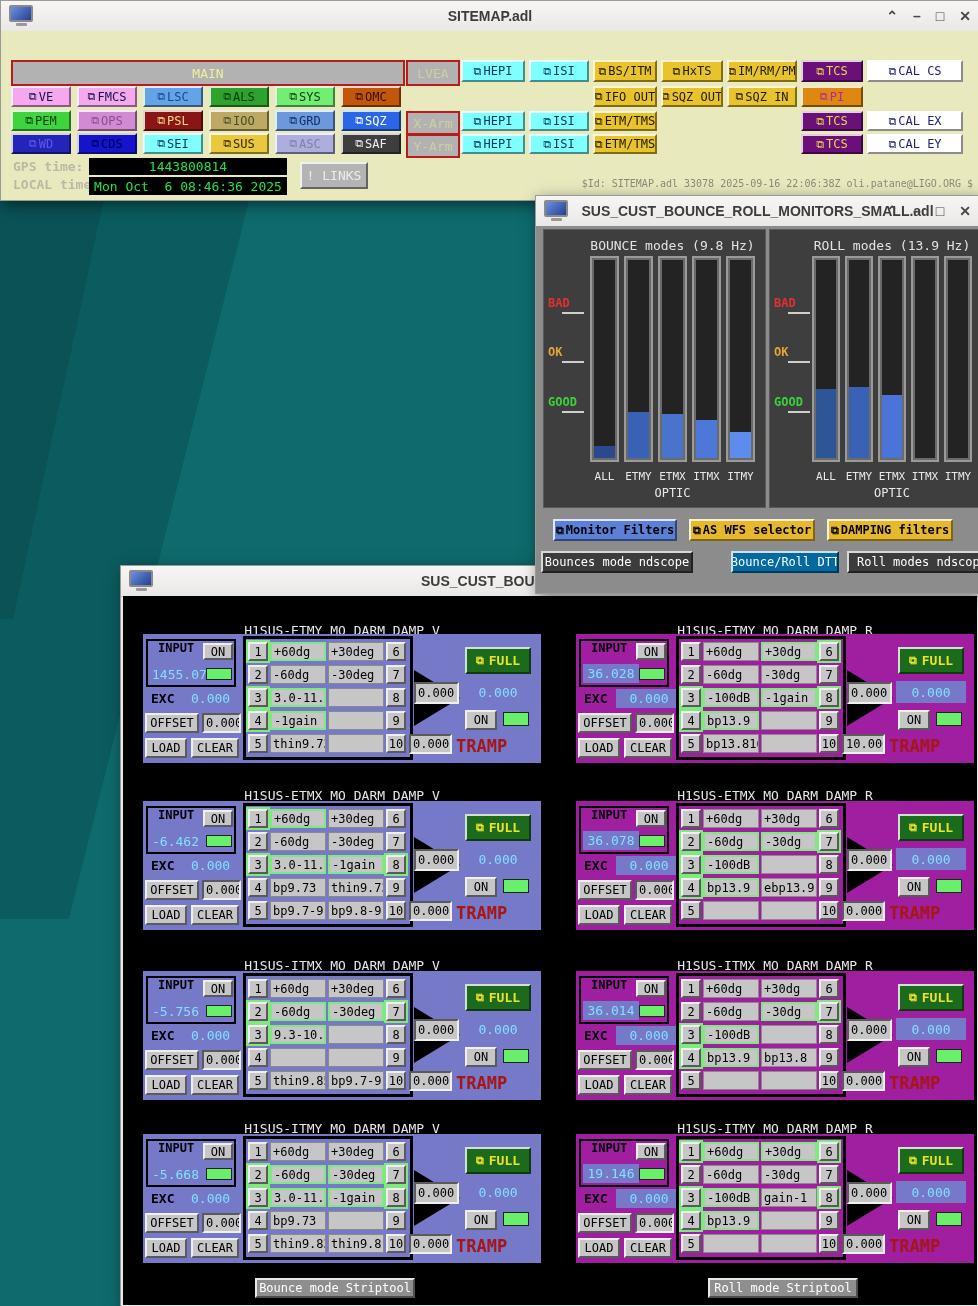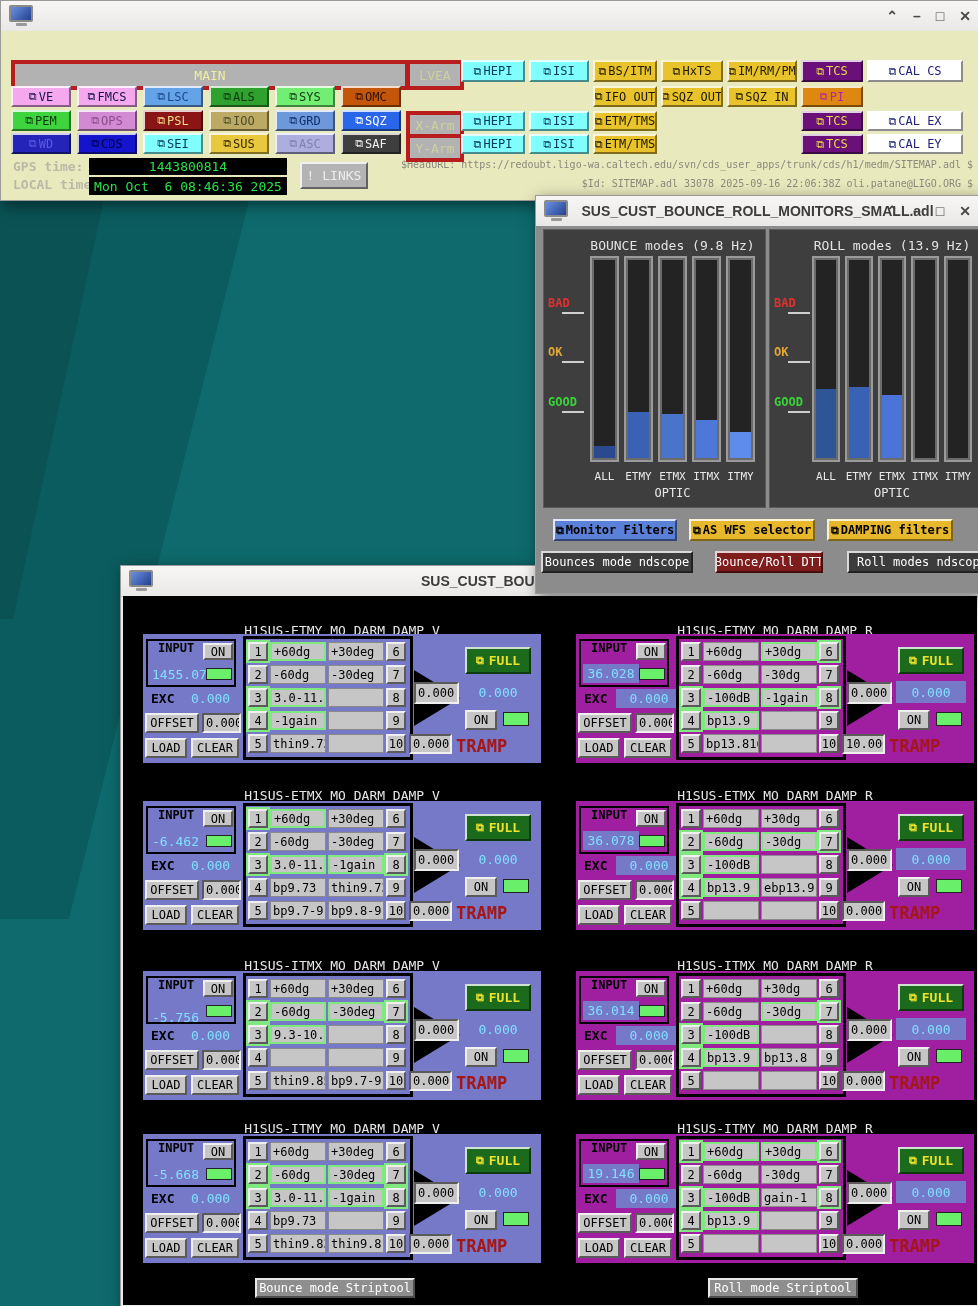--- a/index.html
+++ b/index.html
@@ -21,21 +21,21 @@
   .tb-title{position:absolute;left:0;right:0;text-align:center;font-weight:bold;color:#3c3c3c;font-size:14px;pointer-events:none}
   .tb-title3{position:absolute;left:300px;font-weight:bold;color:#3c3c3c;font-size:14px;white-space:nowrap}
   .tb-controls{margin-left:auto;display:flex;gap:15px;padding-right:8px;color:#474747;font-size:14px;font-weight:bold;z-index:2}
   .win-icon{width:26px;height:22px;margin-left:8px;position:relative;flex:0 0 auto}
   .win-icon .scr{position:absolute;left:0;top:0;width:20px;height:13px;background:linear-gradient(135deg,#6b90e0 0%,#24418f 100%);border:2px solid #8a8a8a;border-radius:2px}
   .win-icon .stand{position:absolute;left:7px;top:18px;width:11px;height:3px;background:#999;border-radius:1px}
 
   
   .site-body{position:absolute;left:0;right:0;top:30px;bottom:0;background:#e9e9be}
   .banner{left:5px;top:2px;width:966px;height:21px;background:#1414b4;color:#fff;display:flex;align-items:center;justify-content:center;font-size:13px;letter-spacing:1px}
-  .glabel{background:#b2b2b2;color:#cfcf9e;display:flex;align-items:center;justify-content:center;font-size:13px;border:4px solid #b91c1c;overflow:hidden}
+  .glabel{background:#b2b2b2;color:#cfcf9e;display:flex;align-items:center;justify-content:center;font-size:13px;border:2px solid #b91c1c;overflow:hidden}
   .mainhdr{left:10px;top:29px;width:390px;height:22px;color:#efef9e}
   .bv{border-top:2px solid rgba(255,255,255,.8);border-left:2px solid rgba(255,255,255,.8);
       border-bottom:2px solid rgba(0,0,0,.45);border-right:2px solid rgba(0,0,0,.45);box-sizing:border-box}
   .smb{display:flex;align-items:center;justify-content:center;font-size:12px;overflow:hidden;white-space:nowrap;cursor:pointer}
   .rdicon{font-size:11px;margin-right:2px;line-height:1}
   .stlabel{color:#b9b9a6;font-size:13px;font-weight:bold;white-space:pre}
   .blackbox{background:#000;color:#27e04a;display:flex;align-items:center;justify-content:center;font-size:13px;white-space:pre}
   .linksbtn{background:#b4b4b4;color:#ececec;font-size:13px;display:flex;align-items:center;justify-content:center;cursor:pointer}
   .svn{right:6px;color:#8a8a7c;font-size:10px;white-space:pre}
 
@@ -85,35 +85,35 @@
 <div id="desktop">
   <div class="diag"></div>
   <div class="diag2"></div>
 
   <div class="window" id="win-sitemap">
     <div class="titlebar">
       <div class="win-icon">
           <div class="scr"></div>
           <div class="stand"></div>
         </div>
+      <div class="tb-title">SITEMAP.adl</div>
       <div class="tb-controls">
         <span>⌃</span>
         <span>–</span>
         <span>□</span>
         <span>✕</span>
       </div>
     </div>
     <div class="site-body" id="site-body">
       <div class="glabel abs mainhdr">MAIN</div>
       <div class="stlabel abs" style="left:12px;top:128px">GPS time:</div>
       <div class="blackbox abs" style="left:88px;top:127px;width:198px;height:17px">1443800814</div>
       <div class="stlabel abs" style="left:12px;top:146px">LOCAL time:</div>
       <div class="blackbox abs" style="left:88px;top:146px;width:198px;height:18px">Mon Oct  6 08:46:36 2025</div>
       <div class="linksbtn bv abs" style="left:299px;top:131px;width:68px;height:27px">! LINKS</div>
-      <div class="svn abs" style="top:128px">$HeadURL: https://redoubt.ligo-wa.caltech.edu/svn/cds_user_apps/trunk/cds/h1/medm/SITEMAP.adl $</div>
       <div class="svn abs" style="top:147px">$Id: SITEMAP.adl 33078 2025-09-16 22:06:38Z oli.patane@LIGO.ORG $</div>
     <div class="smb bv abs" style="left: 10px; top: 55px; width: 60px; height: 21px; background: rgb(246, 168, 238); color: rgb(20, 20, 74);">
           <div class="rdicon">⧉</div>
           <div class="lbl">VE</div>
         </div>
         <div class="smb bv abs" style="left: 76px; top: 55px; width: 60px; height: 21px; background: rgb(246, 168, 238); color: rgb(20, 20, 74);">
           <div class="rdicon">⧉</div>
           <div class="lbl">FMCS</div>
         </div>
         <div class="smb bv abs" style="left: 142px; top: 55px; width: 60px; height: 21px; background: rgb(100, 163, 232); color: rgb(26, 74, 138);">
@@ -515,21 +515,21 @@
           <div class="abs btn" style="left: 322px; top: 76px; width: 32px; height: 20px;">ON</div>
           <div class="abs gind" style="left: 360px; top: 78px; width: 26px; height: 14px;"></div>
           <div class="abs field" style="left: 266px; top: 100px; width: 43px; height: 20px;">0.000</div>
           <div class="abs tramplab" style="left: 313px; top: 102px;">TRAMP</div>
         </div>
         <div class="ptitle" style="left: 219px; top: 362px;">H1SUS-ITMX_MO_DARM_DAMP_V</div>
         <div class="fpanel" style="left: 20px; top: 375px; width: 398px; height: 129px;">
           <div class="abs inbox" style="left: 3px; top: 5px; width: 90px; height: 48px;">
             <div class="abs inlabel" style="left: 10px; top: 0px;">INPUT</div>
             <div class="abs btn" style="left: 55px; top: 2px; width: 30px; height: 17px;">ON</div>
-            <div class="abs inval" style="left: 4px; top: 26px; width: 82px; height: 16px; margin-top: 6px;">-5.756</div>
+            <div class="abs inval" style="left: 4px; top: 26px; width: 82px; height: 16px;">-5.756</div>
             <div class="abs gind" style="left: 58px; top: 27px; width: 26px; height: 12px;"></div>
           </div>
           <div class="abs exclab" style="left: 8px; top: 57px;">EXC</div>
           <div class="abs excval" style="left: 48px; top: 57px; width: 70px; height: 16px;">0.000</div>
           <div class="abs btn" style="left: 2px; top: 79px; width: 54px; height: 20px;">OFFSET</div>
           <div class="abs field" style="left: 59px; top: 79px; width: 39px; height: 20px;">0.000</div>
           <div class="abs btn" style="left: 2px; top: 104px; width: 42px; height: 20px;">LOAD</div>
           <div class="abs btn" style="left: 48px; top: 104px; width: 48px; height: 20px;">CLEAR</div>
           <div class="abs matrix" style="left: 100px; top: 2px; width: 170px; height: 124px;">
             <div class="mrow">
@@ -861,21 +861,21 @@
           <div class="rdicon">⧉</div>
           <div class="lbl">AS WFS selector</div>
         </div>
         <div class="smb bv abs" style="left: 291px; top: 293px; width: 126px; height: 22px; background: rgb(232, 184, 44); color: rgb(0, 0, 0); font-weight: bold;">
           <div class="rdicon">⧉</div>
           <div class="lbl">DAMPING filters</div>
         </div>
         <div class="smb bv abs" style="left: 5px; top: 325px; width: 152px; height: 22px; background: rgb(60, 60, 60); color: rgb(255, 255, 255);">
           <div class="lbl">Bounces mode ndscope</div>
         </div>
-        <div class="smb bv abs" style="left: 179px; top: 325px; width: 108px; height: 22px; background: #7f1d1d; color: rgb(255, 255, 255);">
+        <div class="smb bv abs" style="left: 195px; top: 325px; width: 108px; height: 22px; background: #0369a1; color: rgb(255, 255, 255);">
           <div class="lbl">Bounce/Roll DTT</div>
         </div>
         <div class="smb bv abs" style="left: 311px; top: 325px; width: 150px; height: 22px; background: rgb(60, 60, 60); color: rgb(255, 255, 255);">
           <div class="lbl">Roll modes ndscope</div>
         </div>
       </div>
   </div>
 </div>
 
 </body></html>

